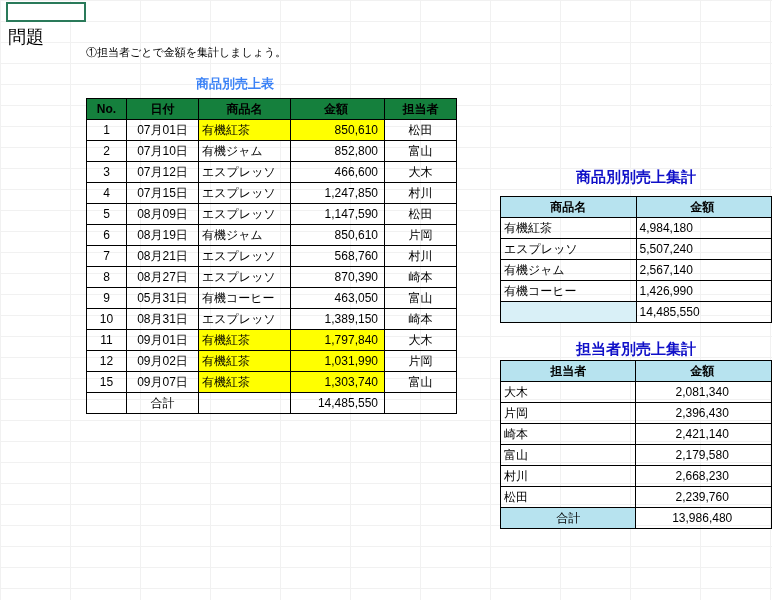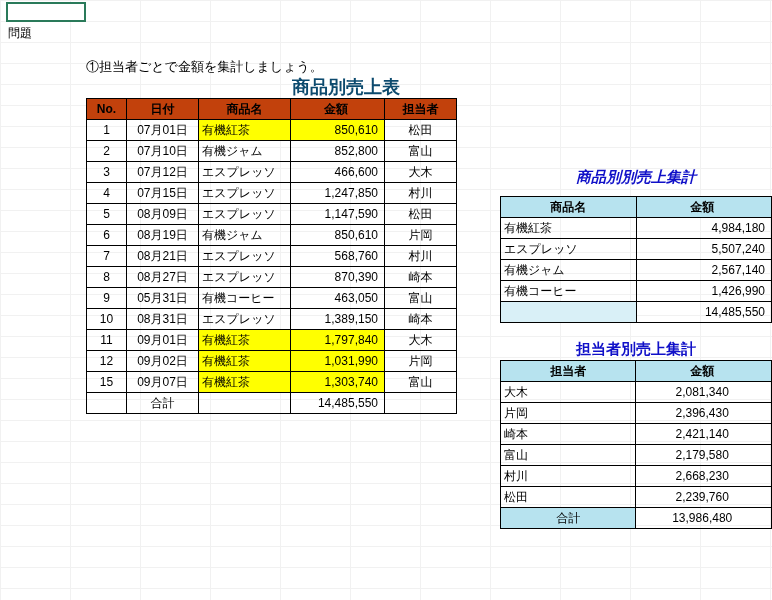--- a/index.html
+++ b/index.html
@@ -38,34 +38,33 @@
   
   .selcell {
     left: 6px; top: 2px; width: 80px; height: 20px;
     border: 2px solid #2a7a5a;
     background: #ffffff;
     box-sizing: border-box;
   }
 
   .problem-label {
     left: 8px; top: 25px;
-    font-size: 12px;
+    font-size: 18px;
     font-family: Liberation Serif, serif;
   }
   .problem-line1 { left: 86px; top: 25px; font-size: 13px; }
-  .problem-line2 { left: 86px; top: 58px; font-size: 13px; }
+  .problem-line2 { left: 86px; top: 45px; font-size: 11px; }
 
   
   .main-title {
     left: 196px; top: 75px;
     width: 300px;
-    text-align: center;
-    font-size: 18px;
-    font-weight: bold;
-    color: #0c4a6e;
+    font-size: 13px;
+    font-weight: bold;
+    color: #3b82f6;
     font-family: "Liberation Serif", serif;
   }
 
   table {
     border-collapse: collapse;
     font-size: 12px;
   }
   table td, table th {
     border: 1px solid #000000;
     padding: 0 3px;
@@ -74,21 +73,21 @@
     font-weight: normal;
     white-space: nowrap;
   }
 
   
   .sales-table {
     left: 86px; top: 98px;
   }
   .sales-table td, .sales-table th { height: 21px; }
   .sales-table .hdr {
-    background: #c2410c;
+    background: #15803d;
     text-align: center;
     font-weight: bold;
     color: #000;
   }
   .c-no { width: 40px; text-align: center; }
   .c-date { width: 72px; text-align: center; }
   .c-item { width: 92px; text-align: left; }
   .c-amount { width: 94px; text-align: right; padding-right: 6px; }
   .c-person { width: 72px; text-align: center; }
   .hl { background: #ffff00; }
@@ -97,29 +96,29 @@
 
   
   .sub-title {
     font-size: 15px;
     font-weight: bold;
     color: #1010c8;
     font-family: "Liberation Serif", serif;
     text-align: center;
     width: 272px;
   }
-  .t1-title { left: 500px; top: 168px; font-style: italic; }
+  .t1-title { left: 500px; top: 168px; }
   .item-table { left: 500px; top: 196px; }
   .item-table .hdr {
     background: #b7e3ef;
     text-align: center;
     font-weight: bold;
   }
   .i-name { width: 136px; text-align: left; }
-  .i-amount { width: 136px; text-align: right; padding-right: 6px; }
+  .i-amount { width: 136px; text-align: left; padding-right: 6px; }
   .blankcell { background: #d9f0f7; }
 
   .t2-title { left: 500px; top: 340px; }
   .person-table { left: 500px; top: 360px; }
   .person-table .hdr {
     background: #b7e3ef;
     text-align: center;
     font-weight: bold;
   }
   .p-name { width: 136px; text-align: left; }

